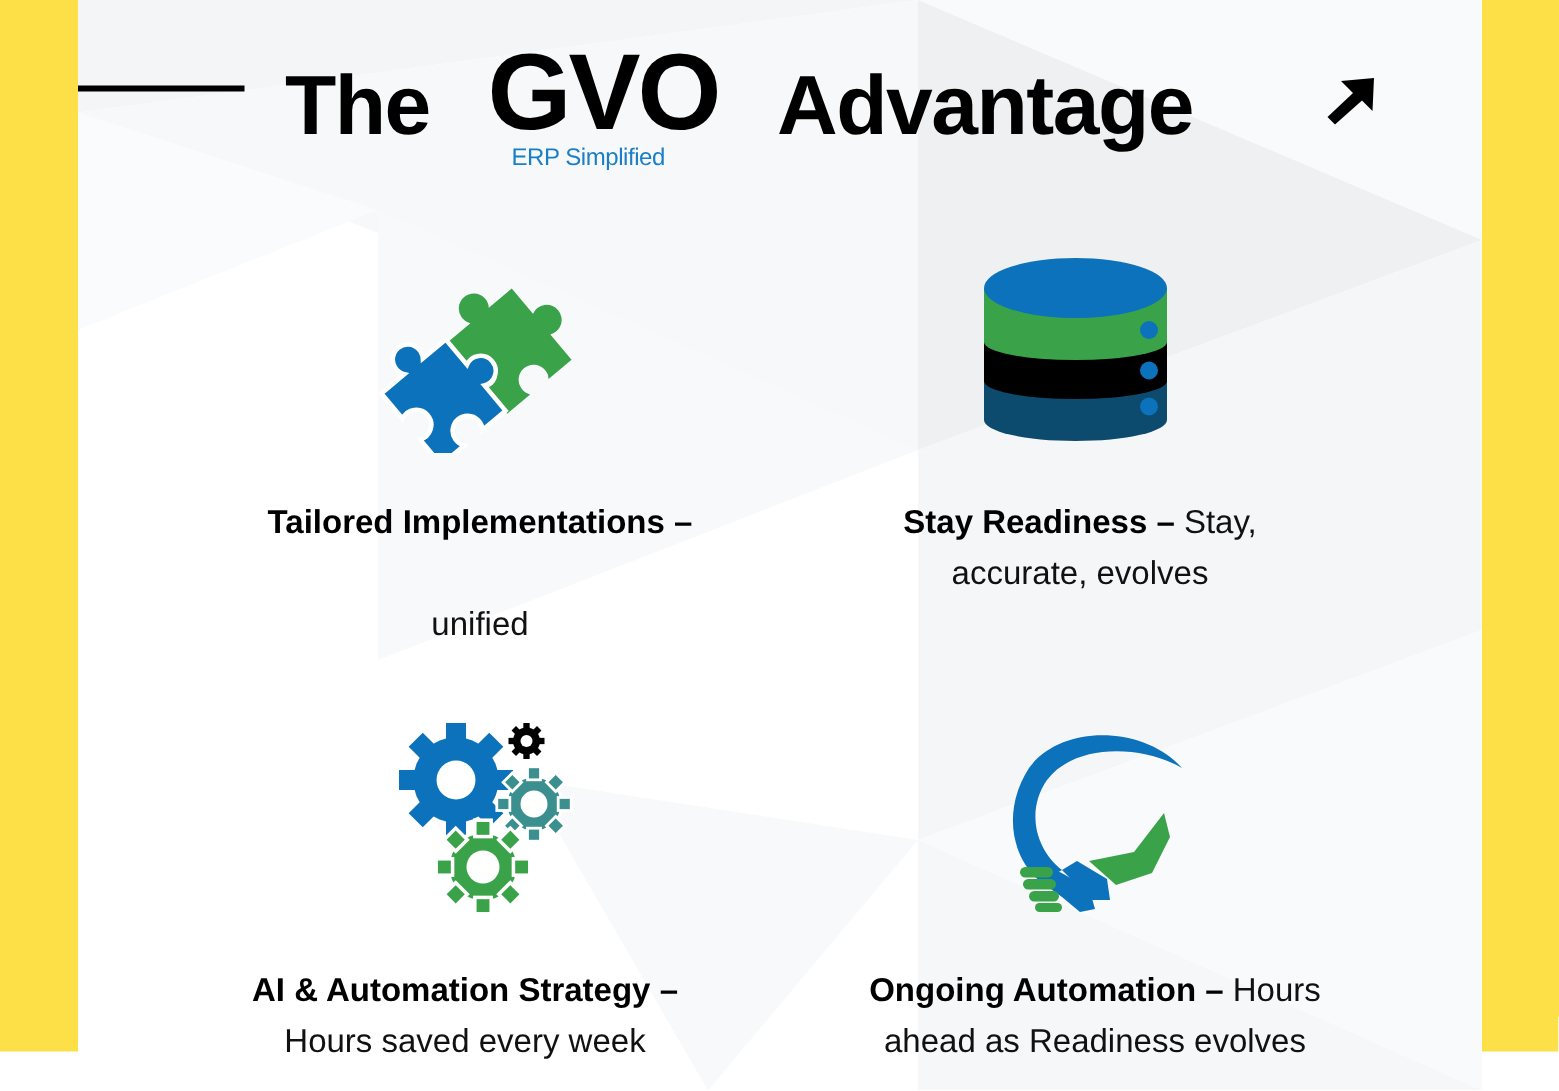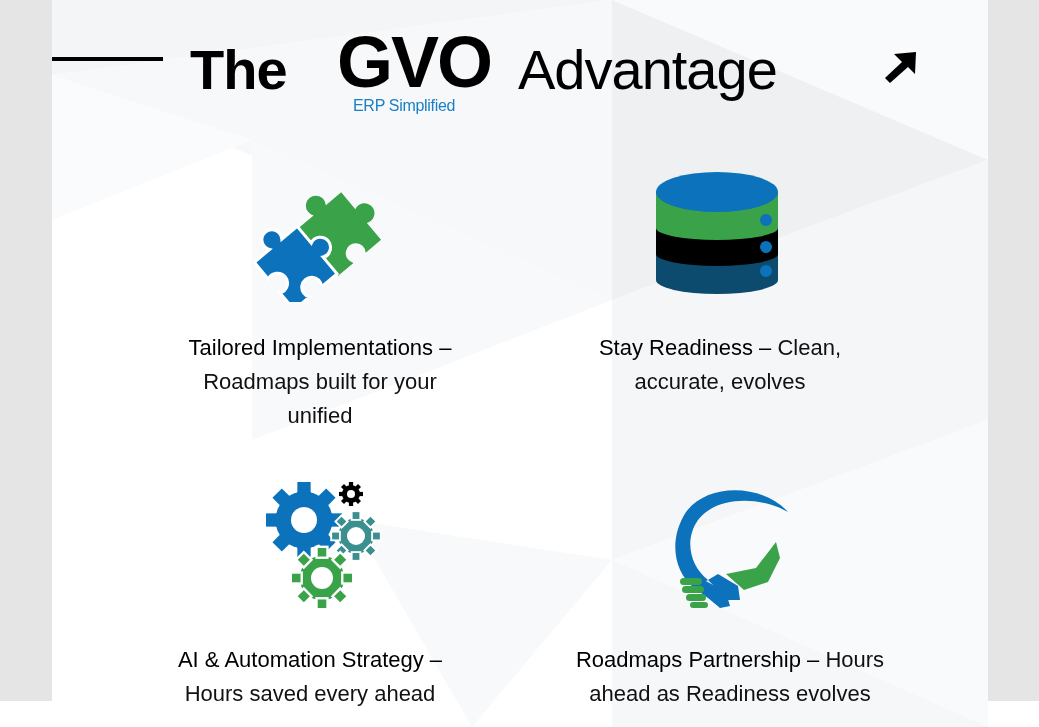--- a/index.html
+++ b/index.html
@@ -2,57 +2,57 @@
 <html><head>
   <meta charset="utf-8">
   <style>
     * { margin: 0; padding: 0; box-sizing: border-box; }
     html, body {
       width: 1039px; height: 727px; overflow: hidden;
       background: #ffffff;
       font-family: "Liberation Sans", "DejaVu Sans", sans-serif;
       color: #000;
     }
-    .canvas { position: relative; width: 1039px; height: 701px; background: #e5e5e5; }
+    .canvas { position: relative; width: 1039px; height: 701px; background: #fde047; }
     .bg-pattern {
       position: absolute; left: 52px; top: 0; width: 936px; height: 727px;
       overflow: hidden; background: #ffffff;
     }
     .bg-pattern svg { width: 100%; height: 100%; display: block; }
 
     .header { position: absolute; left: 0; top: 0; width: 1039px; height: 140px; }
     .rule {
       position: absolute; left: 52px; top: 57px; width: 111px; height: 4px;
       background: #000;
     }
     .title-the {
       position: absolute; left: 190px; top: 42px;
       font-size: 56px; font-weight: 700; letter-spacing: -1px; line-height: 1;
     }
-    .logo { position: absolute; left: 325px; top: 26px; width: 180px; height: 100px; margin-left: 12px; }
+    .logo { position: absolute; left: 325px; top: 26px; width: 180px; height: 100px; }
     .logo-gvo {
       position: absolute; left: 0; top: 0;
       font-size: 72px; font-weight: 700; letter-spacing: -2px; line-height: 1;
     }
     .logo-tag {
       position: absolute; left: 16px; top: 72px;
       font-size: 16px; color: #1a7fc4; line-height: 1; letter-spacing: -0.3px;
     }
     .title-adv {
       position: absolute; left: 518px; top: 42px;
-      font-size: 56px; font-weight: 400; letter-spacing: -1px; line-height: 1;
+      font-size: 56px; font-weight: 700; letter-spacing: -1px; line-height: 1;
     }
     .arrow { position: absolute; left: 880px; top: 46px; width: 42px; height: 42px; }
 
     .feature { position: absolute; text-align: center; }
     .feature .icon { position: absolute; }
     .feature .text {
       position: absolute; text-align: center; font-size: 22px; line-height: 34px; color: #111;
     }
-    .feature .text b { font-weight: 400; color: #000; }
+    .feature .text b { font-weight: 700; color: #000; }
   </style>
 </head>
 <body>
 
 <div class="canvas">
 
   <div class="bg-pattern">
     <svg viewBox="0 0 936 727" preserveAspectRatio="none">
       <rect width="936" height="727" fill="#ffffff"></rect>
       <polygon points="0,0 560,0 0,75" fill="#f3f5f7"></polygon>
@@ -88,38 +88,38 @@
       <g transform="rotate(-40 88 52)">
         <path d="M52,30 h20 a10,10 0 1 1 16,0 h20 v22 a10,10 0 1 1 0,18 v22 h-20 a10,10 0 1 0 -16,0 h-20 v-22 a10,10 0 1 0 0,-18 z" fill="#3aa34a"></path>
       </g>
 
       <g transform="rotate(-40 44 86)">
         <path d="M8,64 h20 a10,10 0 1 1 16,0 h20 v22 a10,10 0 1 1 0,18 v22 h-20 a10,10 0 1 0 -16,0 h-20 v-22 a10,10 0 1 0 0,-18 z" fill="#0b72bb" stroke="#ffffff" stroke-width="3"></path>
       </g>
     </svg>
     <div class="text" style="left:120px;top:331px;width:400px;">
       <b>Tailored Implementations –</b><br>
-      <span>Roadmaps built for your</span><br>
+      <br>
       <span>unified</span>
     </div>
   </div>
 
   <div class="feature" style="left:0;top:0;">
     <svg class="icon" style="left:654px;top:170px;width:126px;height:126px;" viewBox="0 0 126 126">
       <path d="M2,90 v20 a61,14 0 0 0 122,0 v-20 z" fill="#0d4b6e"></path>
       <rect x="2" y="62" width="122" height="30" fill="#0d4b6e"></rect>
       <path d="M2,56 v28 a61,12 0 0 0 122,0 v-28 z" fill="#000"></path>
       <path d="M2,22 v36 a61,12 0 0 0 122,0 v-36 z" fill="#3aa34a"></path>
       <ellipse cx="63" cy="22" rx="61" ry="20" fill="#0b72bb"></ellipse>
       <circle cx="112" cy="50" r="6" fill="#0b72bb"></circle>
       <circle cx="112" cy="77" r="6" fill="#0b72bb"></circle>
       <circle cx="112" cy="101" r="6" fill="#0b72bb"></circle>
     </svg>
     <div class="text" style="left:530px;top:331px;width:380px;">
-      <b>Stay Readiness –</b><span> Clean,</span><br>
+      <b>Stay Readiness –</b><span> Stay,</span><br>
       <span>accurate, evolves</span>
     </div>
   </div>
 
   <div class="feature" style="left:0;top:0;">
     <svg class="icon" style="left:262px;top:478px;width:126px;height:136px;" viewBox="0 0 126 136">
       <defs>
         <g id="gear">
           <circle cx="0" cy="0" r="30"></circle>
           <rect x="-7" y="-40" width="14" height="14"></rect>
@@ -144,34 +144,34 @@
           <use href="#gear"></use>
         </g>
       <circle cx="89" cy="16" r="4" fill="#fff"></circle>
       <g transform="translate(60 100) scale(0.78)" fill="#3aa34a" stroke="#fff" stroke-width="3">
           <use href="#gear"></use>
         </g>
       <circle cx="60" cy="100" r="11" fill="#fff"></circle>
     </svg>
     <div class="text" style="left:100px;top:643px;width:420px;">
       <b>AI &amp; Automation Strategy –</b><br>
-      <span>Hours saved every ahead</span>
+      <span>Hours saved every week</span>
     </div>
   </div>
 
   <div class="feature" style="left:0;top:0;">
     <svg class="icon" style="left:668px;top:482px;width:124px;height:128px;" viewBox="0 0 124 128">
       <path d="M120,30 C95,2 40,0 18,30 C0,58 6,90 26,106 L40,98 C22,84 16,58 30,38 C48,14 92,14 120,30 z" fill="#0b72bb"></path>
       <path d="M26,106 L36,98 L58,110 L62,124 L52,126 L40,116 z" fill="#0b72bb"></path>
       <path d="M40,98 L50,92 L70,104 L72,118 L60,118 z" fill="#0b72bb"></path>
       <path d="M58,92 L88,86 L108,60 L112,76 L100,100 L76,108 z" fill="#3aa34a"></path>
       <rect x="12" y="96" width="22" height="7" rx="3.5" fill="#3aa34a"></rect>
       <rect x="14" y="104" width="22" height="7" rx="3.5" fill="#3aa34a"></rect>
       <rect x="18" y="112" width="20" height="7" rx="3.5" fill="#3aa34a"></rect>
       <rect x="22" y="120" width="18" height="6" rx="3" fill="#3aa34a"></rect>
     </svg>
     <div class="text" style="left:530px;top:643px;width:400px;">
-      <b>Roadmaps Partnership –</b><span> Hours</span><br>
+      <b>Ongoing Automation –</b><span> Hours</span><br>
       <span>ahead as Readiness evolves</span>
     </div>
   </div>
 
 </div>
 
 </body></html>

